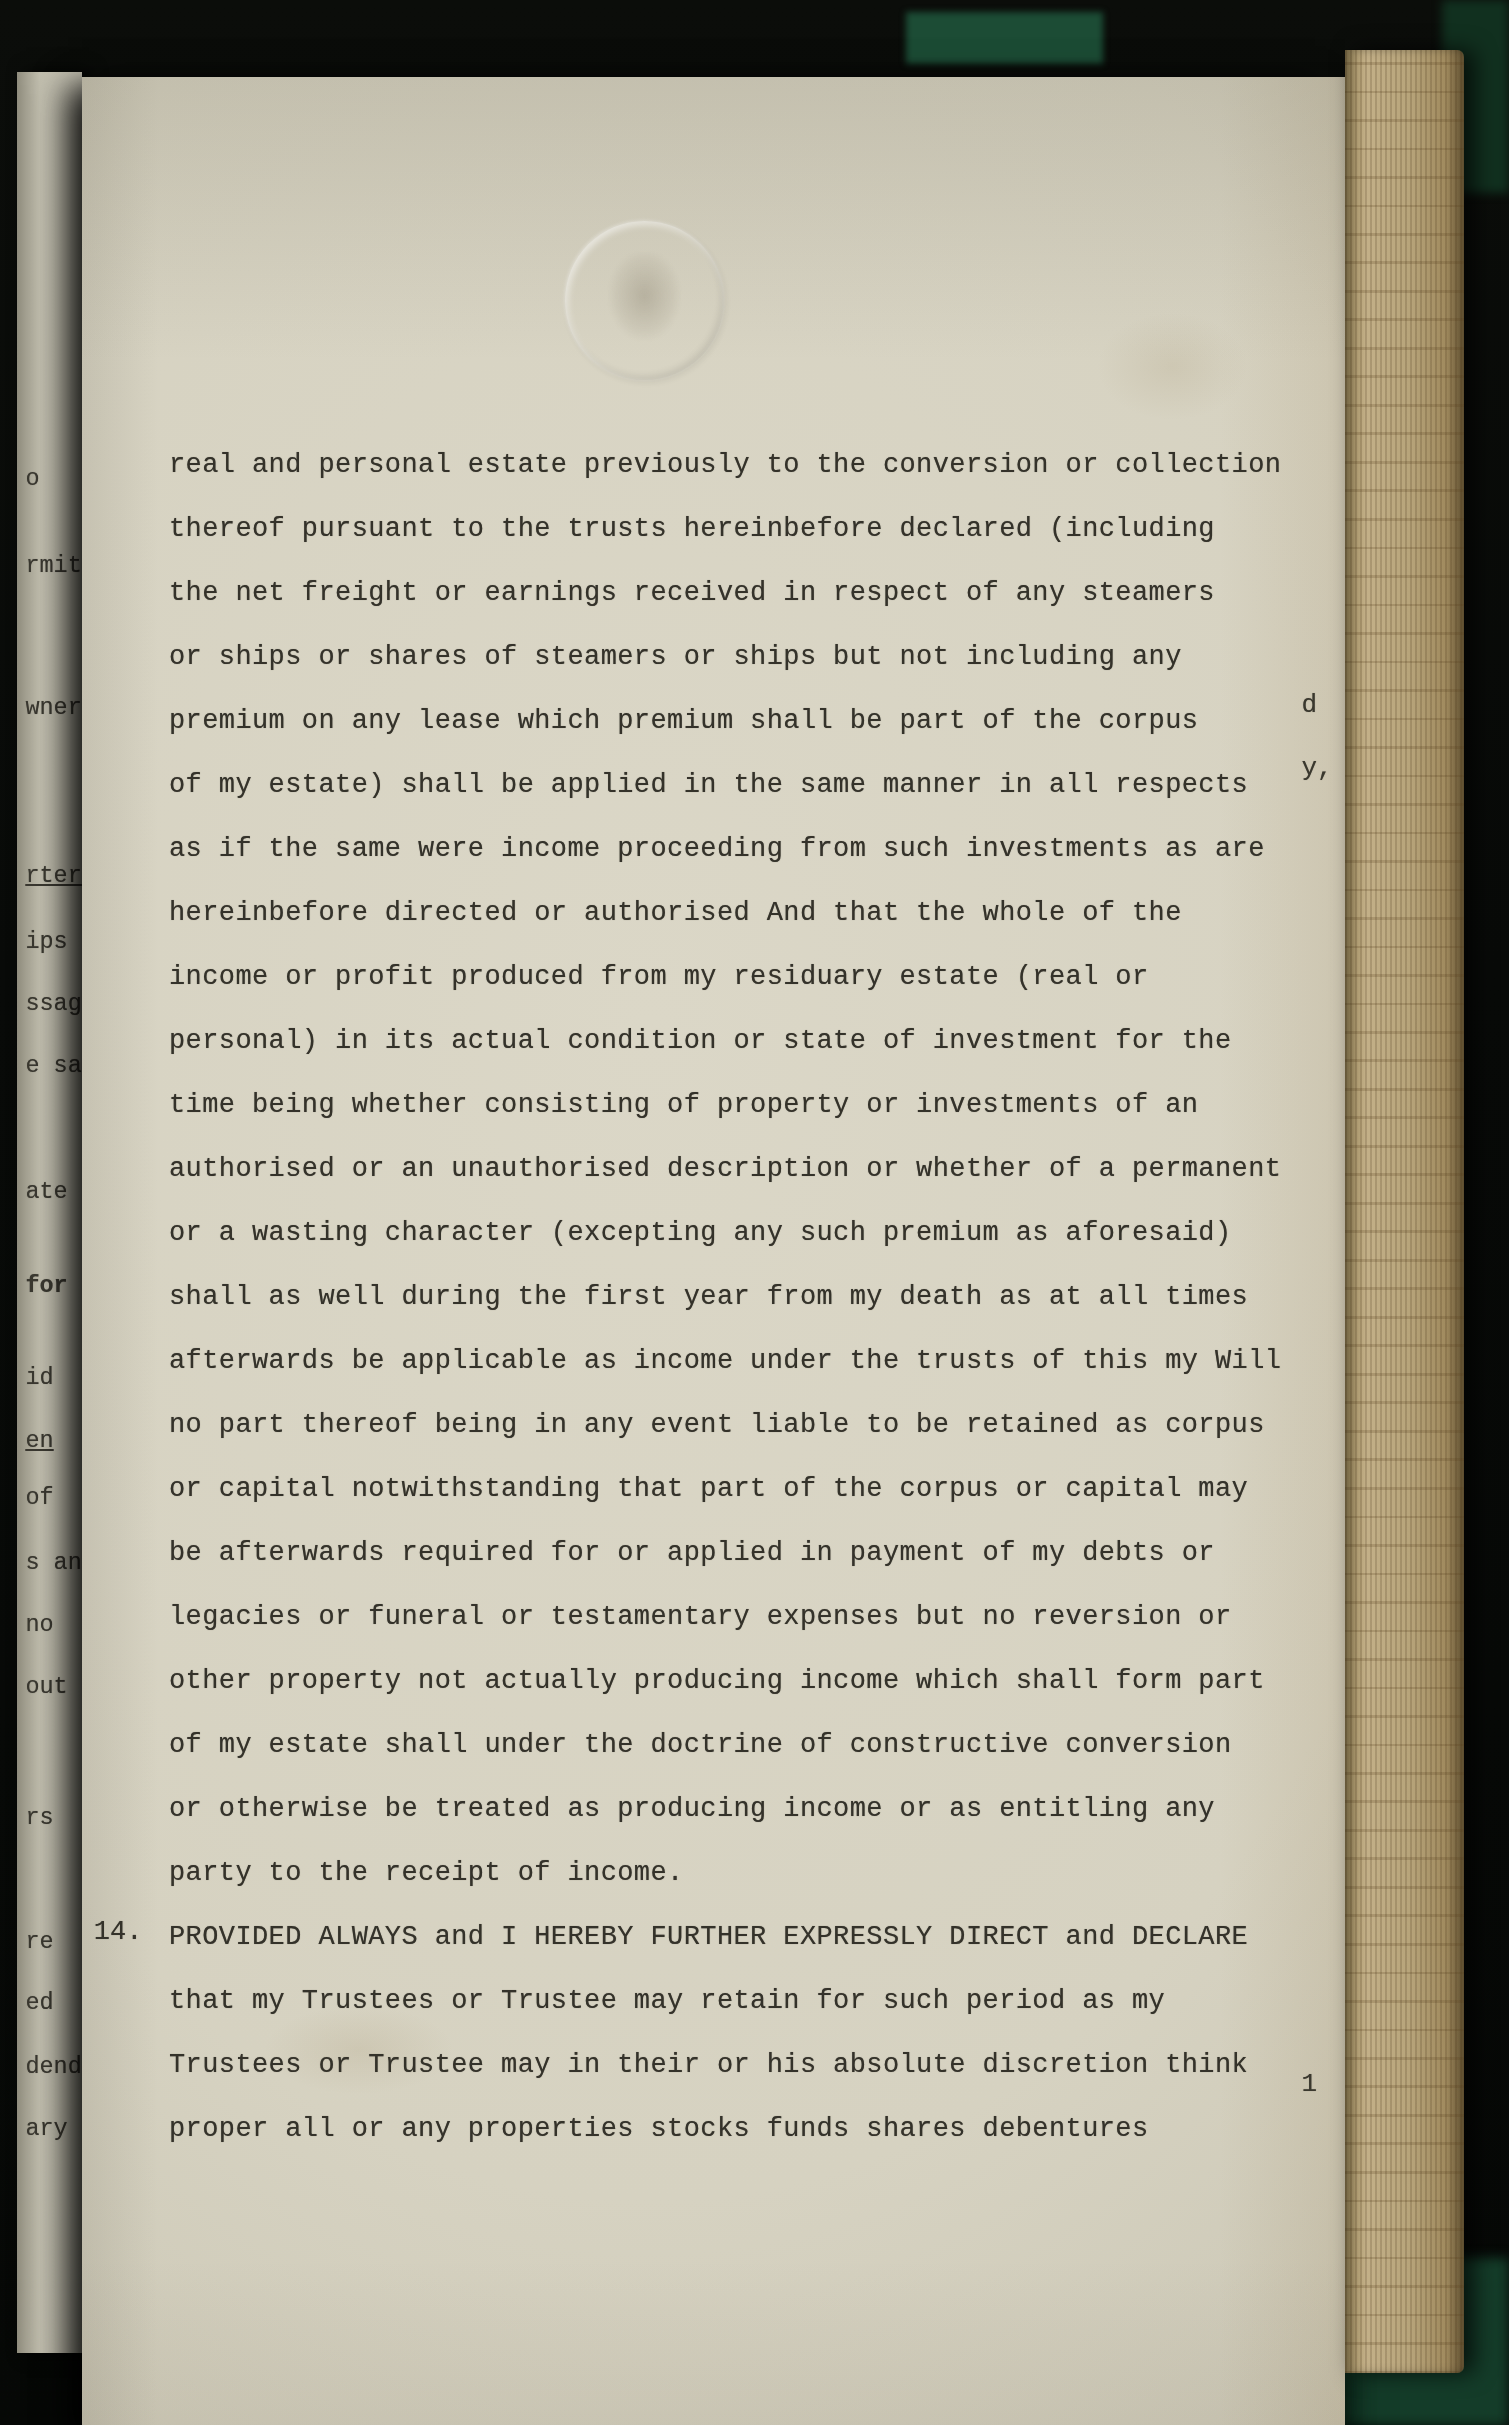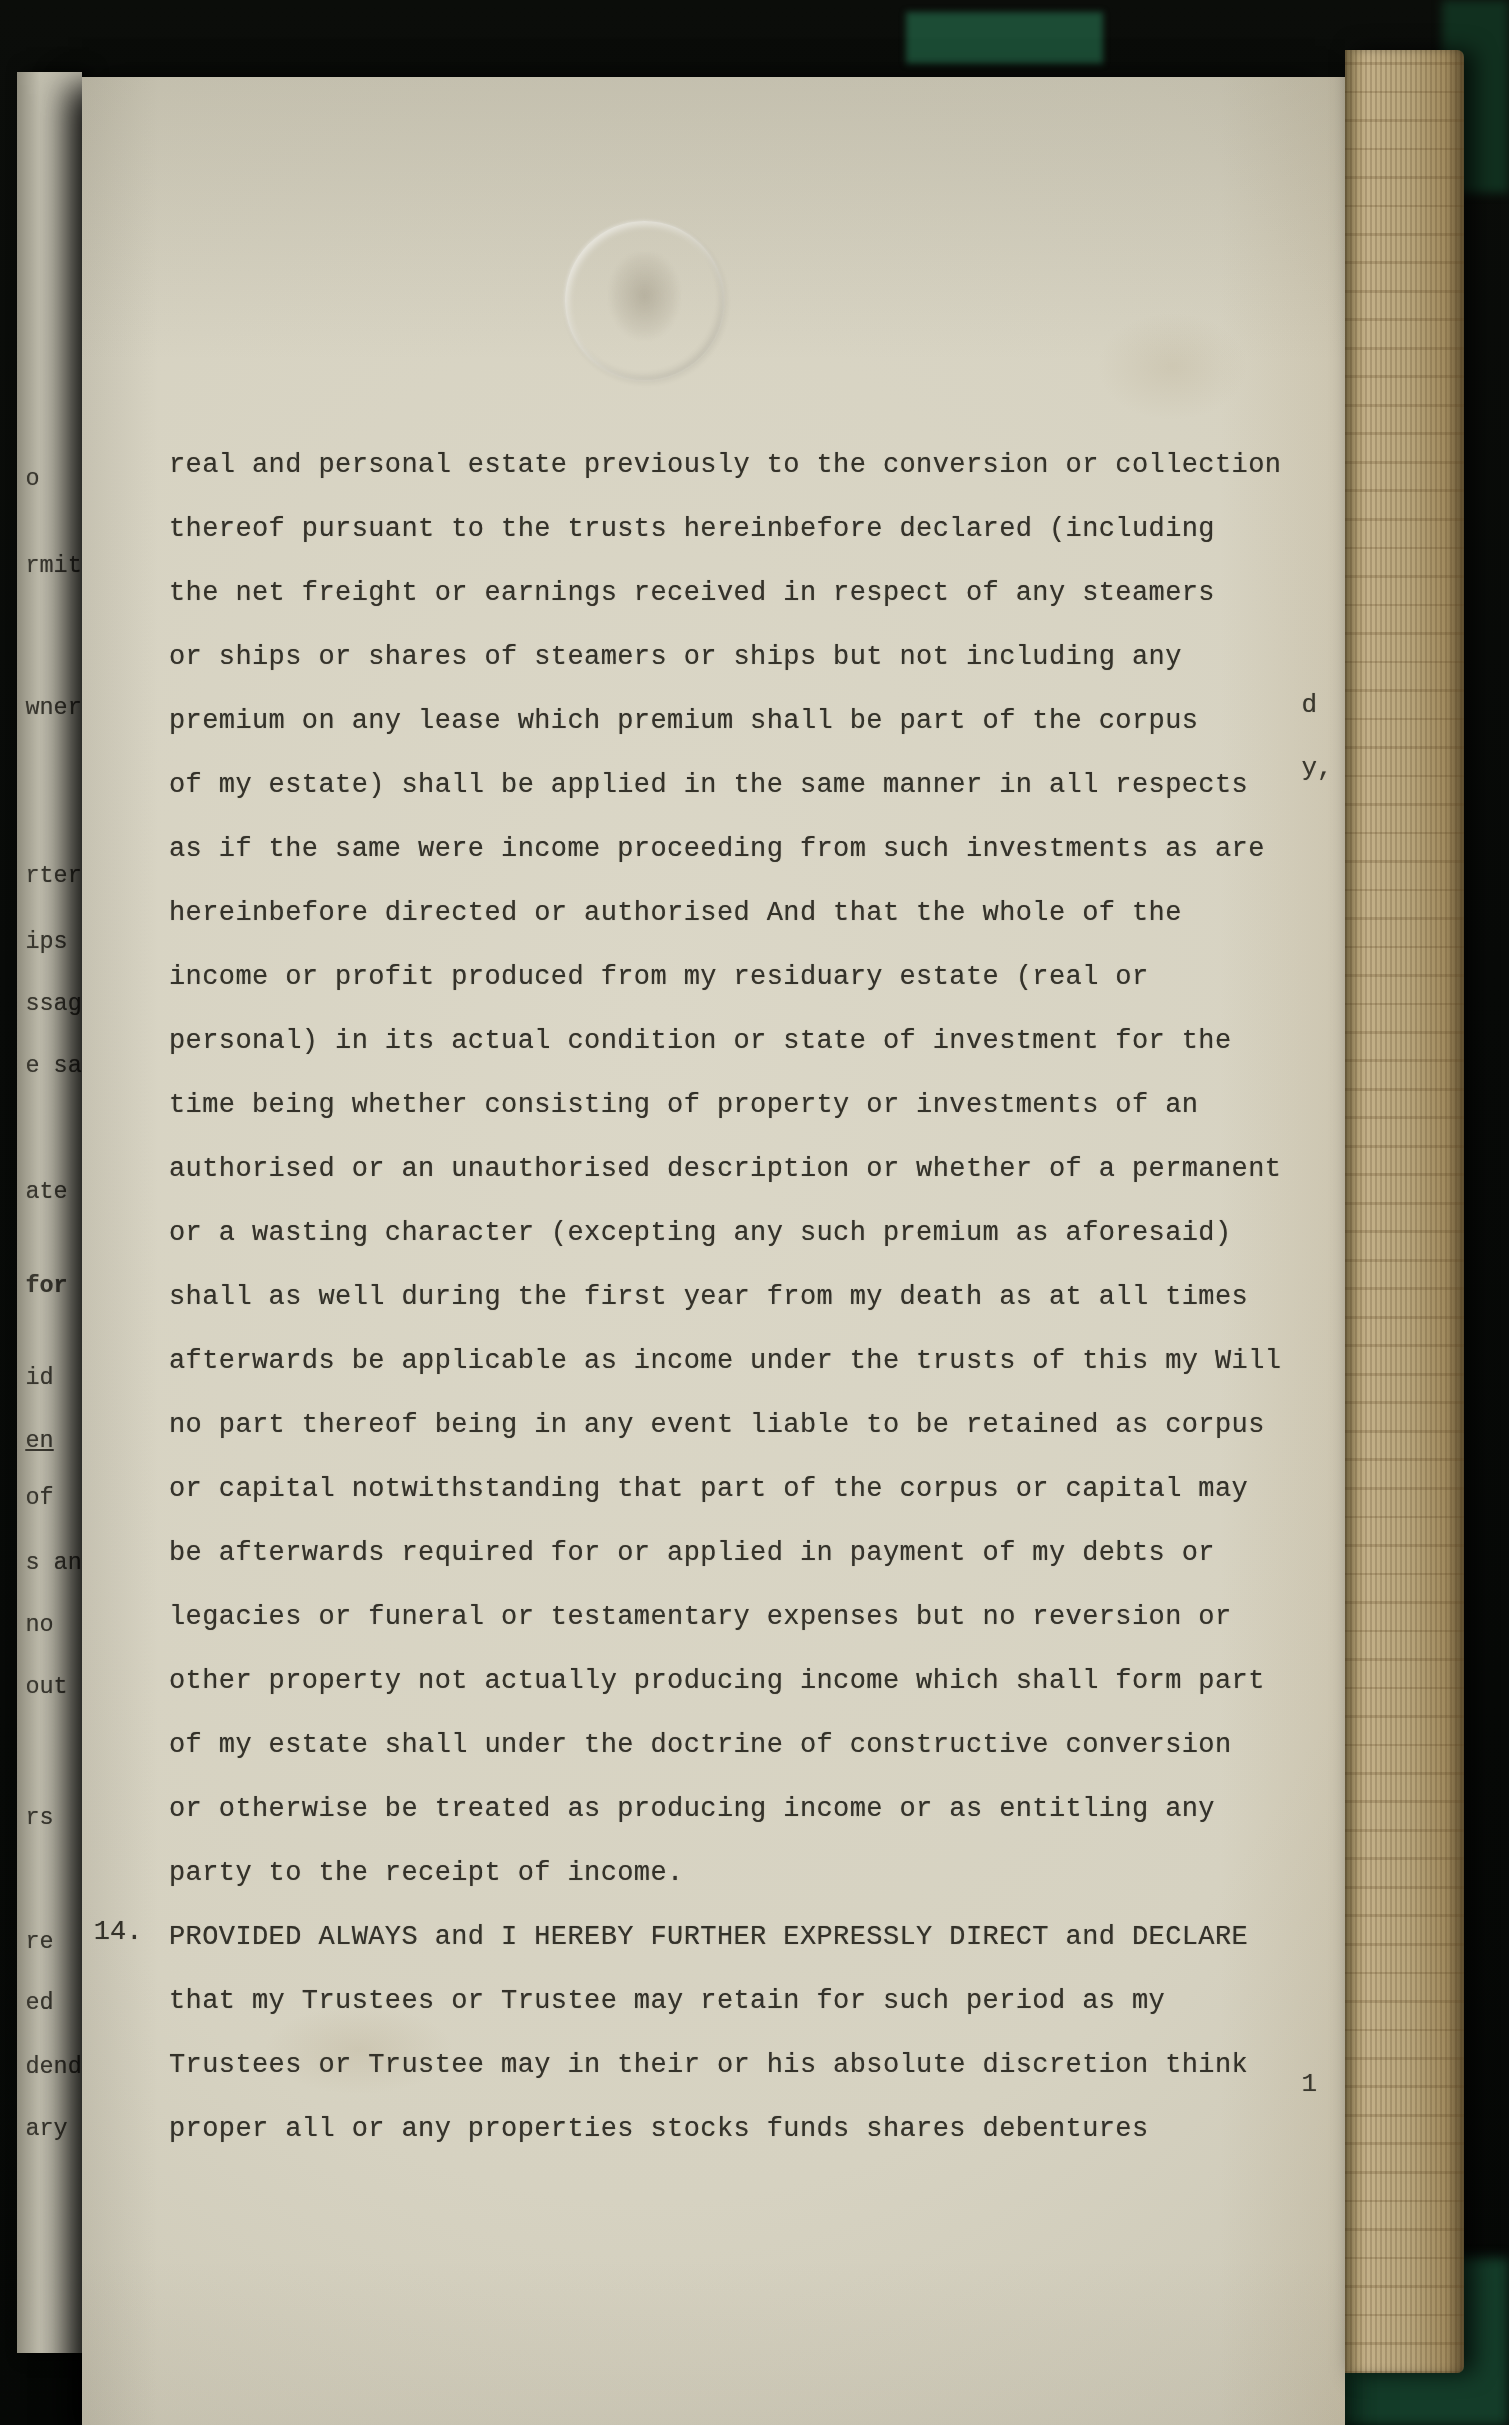--- a/index.html
+++ b/index.html
@@ -107,21 +107,21 @@
   <div class="cover-green-top"></div>
   <div class="cover-green-topright"></div>
   <div class="cover-green-bottomright"></div>
   <div class="cover-green-bottom"></div>
 
   <div class="left-sliver"></div>
   <div class="fragments-layer" id="left-fragments">
       <span class="fragment" style="top: 467px;">o</span>
       <span class="fragment" style="top: 554px;">rmit</span>
       <span class="fragment" style="top: 688px; margin-top: 8px;">wner</span>
-      <span class="fragment" style="top: 864px;">rter</span>
+      <span class="fragment" style="top: 864px; text-decoration: underline;">rter</span>
       <span class="fragment" style="top: 930px;">ips</span>
       <span class="fragment" style="top: 992px;">ssage</span>
       <span class="fragment" style="top: 1054px;">e same</span>
       <span class="fragment" style="top: 1132px; margin-top: 48px;">ate</span>
       <span class="fragment" style="top: 1274px; font-weight: bold;">for</span>
       <span class="fragment" style="top: 1366px;">id</span>
       <span class="fragment" style="top: 1429px; text-decoration: underline;">en</span>
       <span class="fragment" style="top: 1486px; text-align: center;">of</span>
       <span class="fragment" style="top: 1551px;">s and</span>
       <span class="fragment" style="top: 1613px;">no</span>

